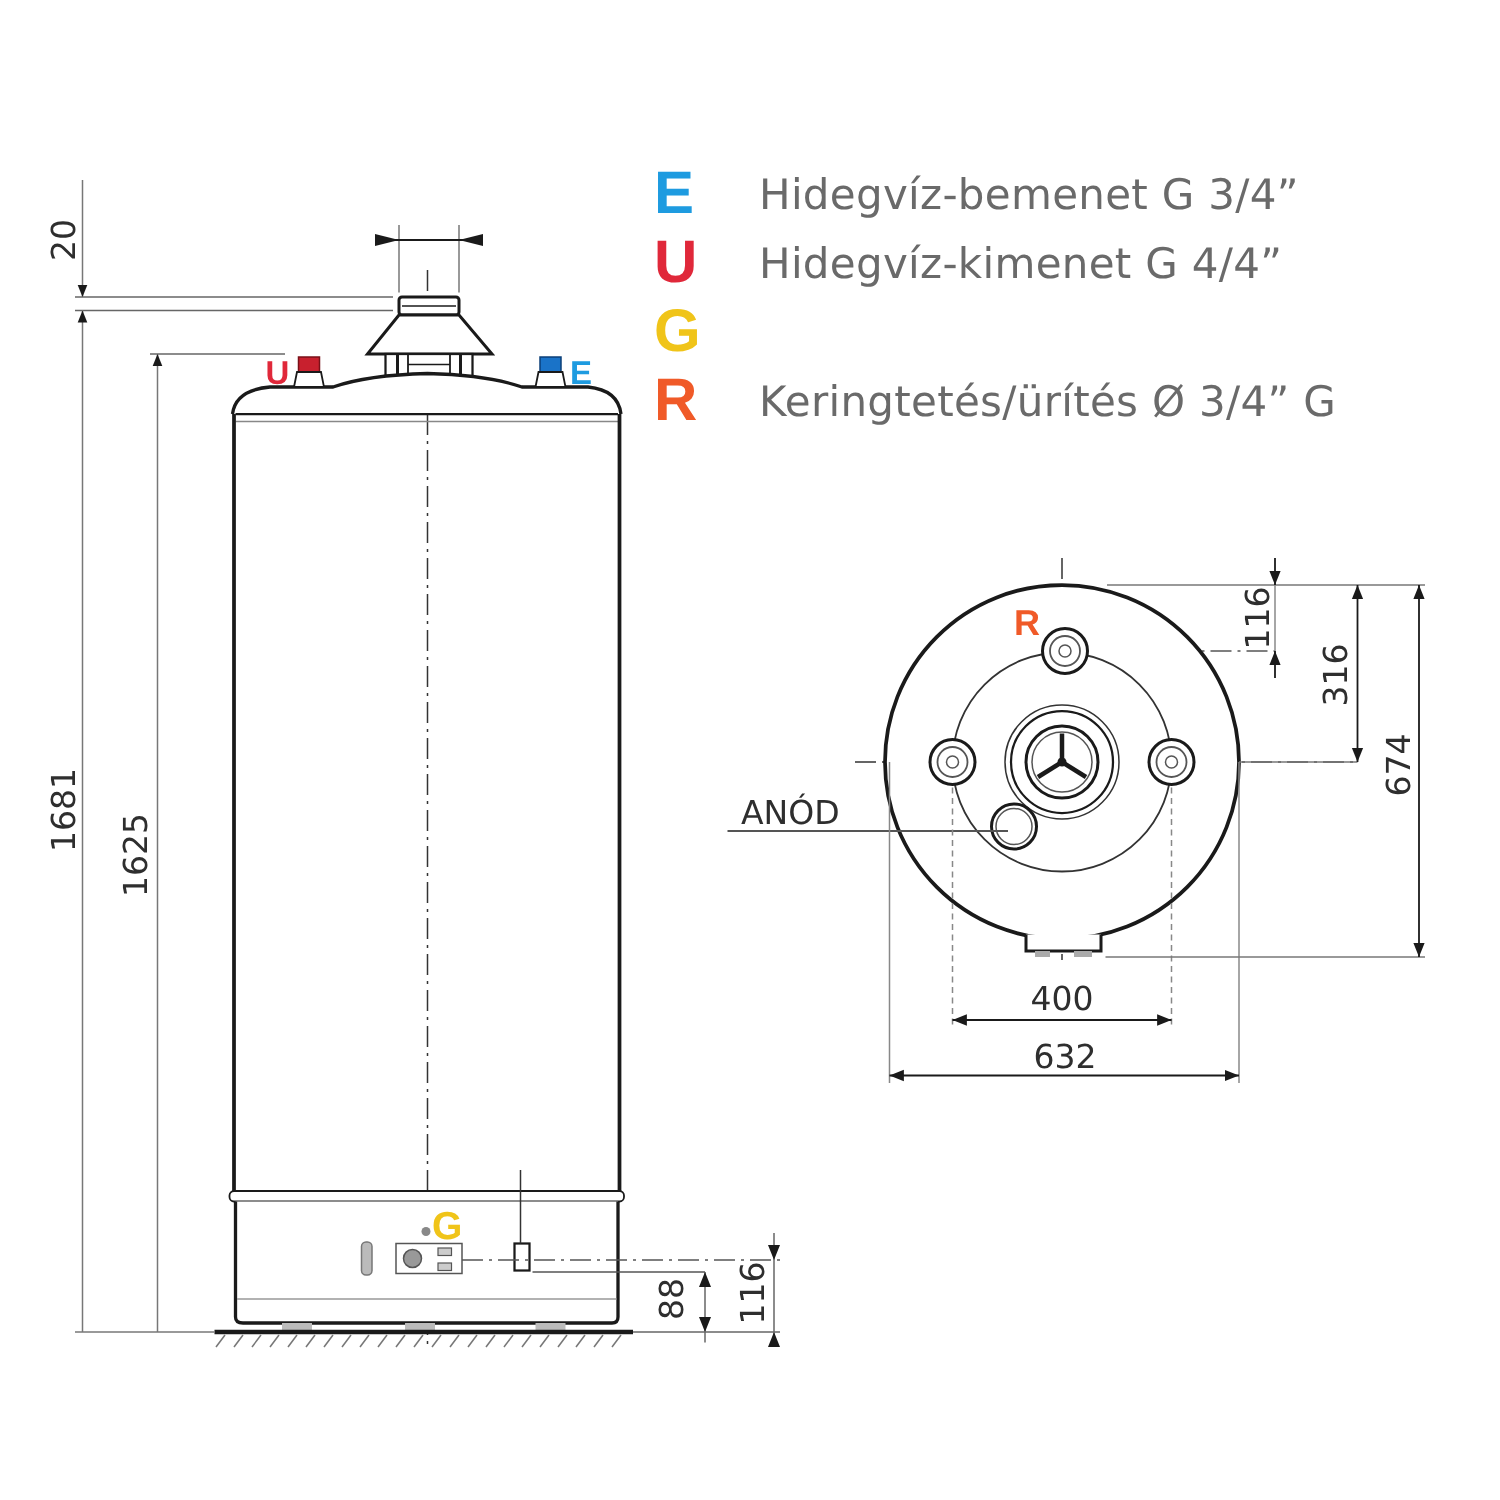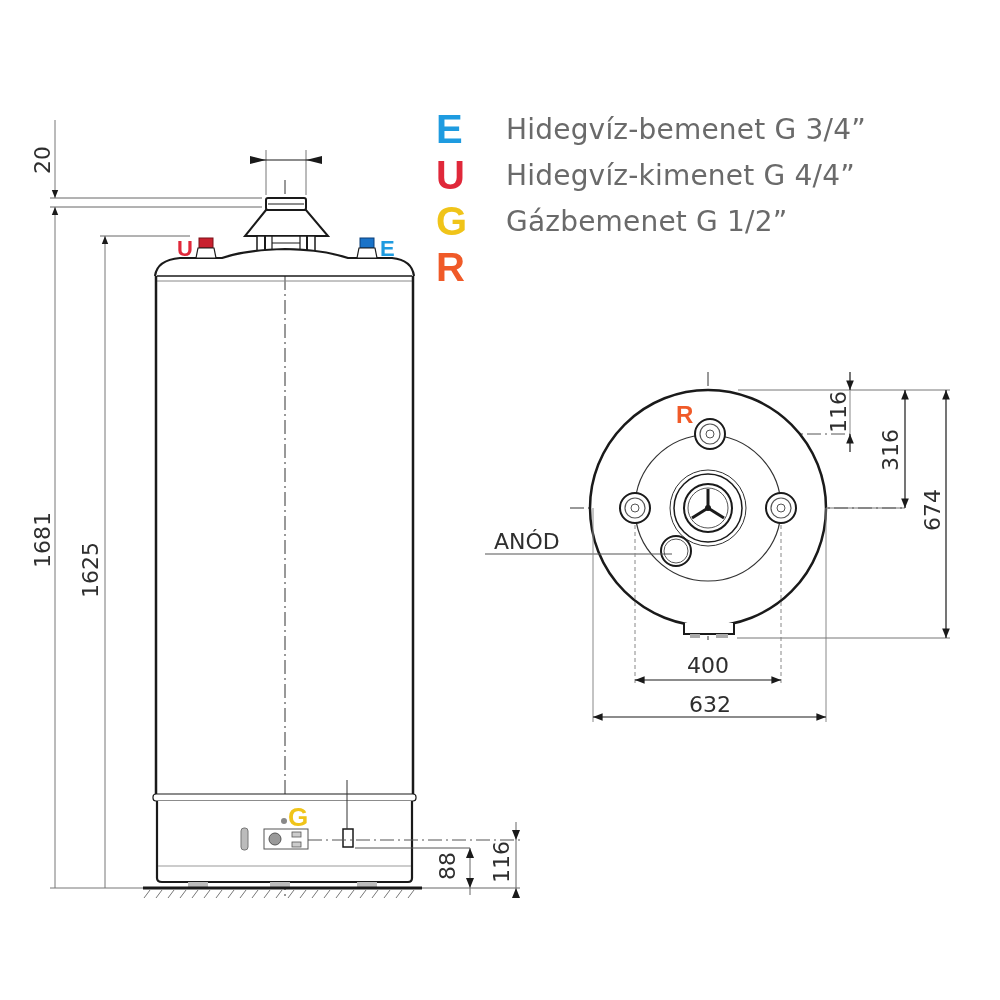--- a/index.html
+++ b/index.html
@@ -228,18 +228,18 @@
   <div class="legend-row">
     <span class="legend-letter" style="color:#1e9be0">E</span>
     <span class="legend-text">Hidegvíz-bemenet G 3/4”</span>
   </div>
   <div class="legend-row">
     <span class="legend-letter" style="color:#e0283a">U</span>
     <span class="legend-text">Hidegvíz-kimenet G 4/4”</span>
   </div>
   <div class="legend-row">
     <span class="legend-letter" style="color:#f0c419">G</span>
-    <span class="legend-text">Gázbemenet G 1/2”</span>
   </div>
   <div class="legend-row">
     <span class="legend-letter" style="color:#f05a28">R</span>
+    <span class="legend-text">Keringtetés/ürítés Ø 3/4” G</span>
   </div>
 </div>
 
 </body></html>

